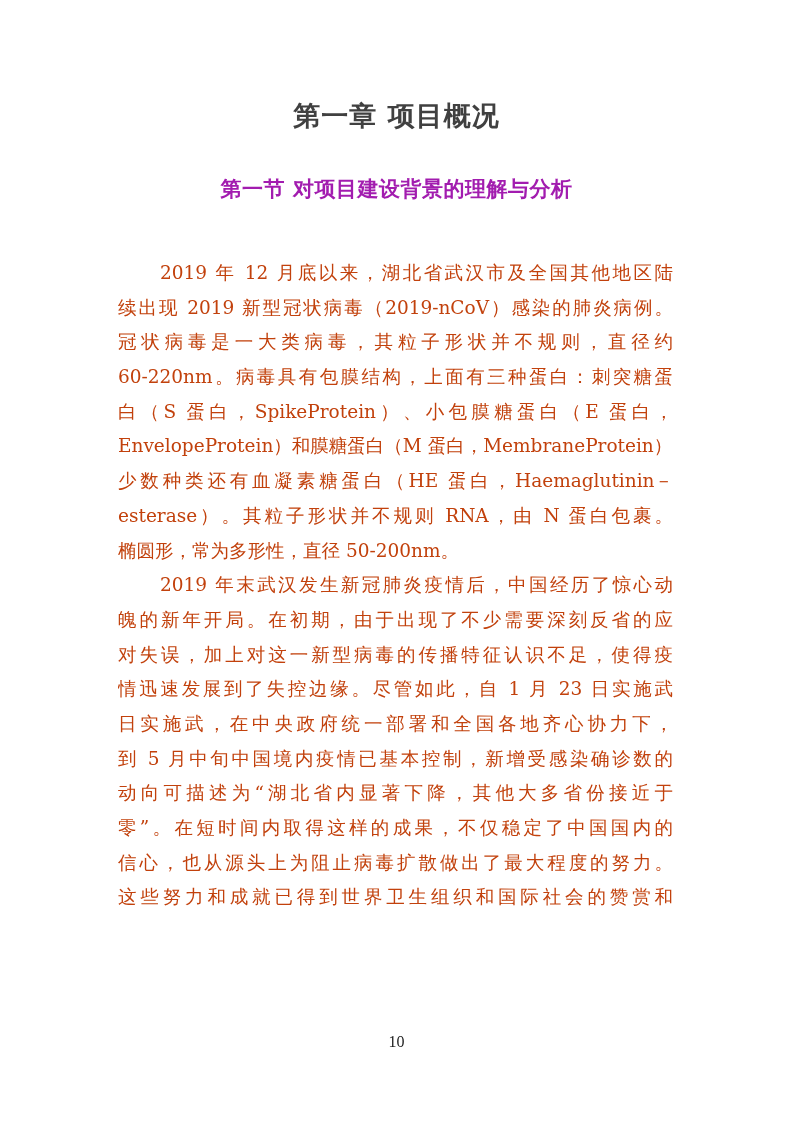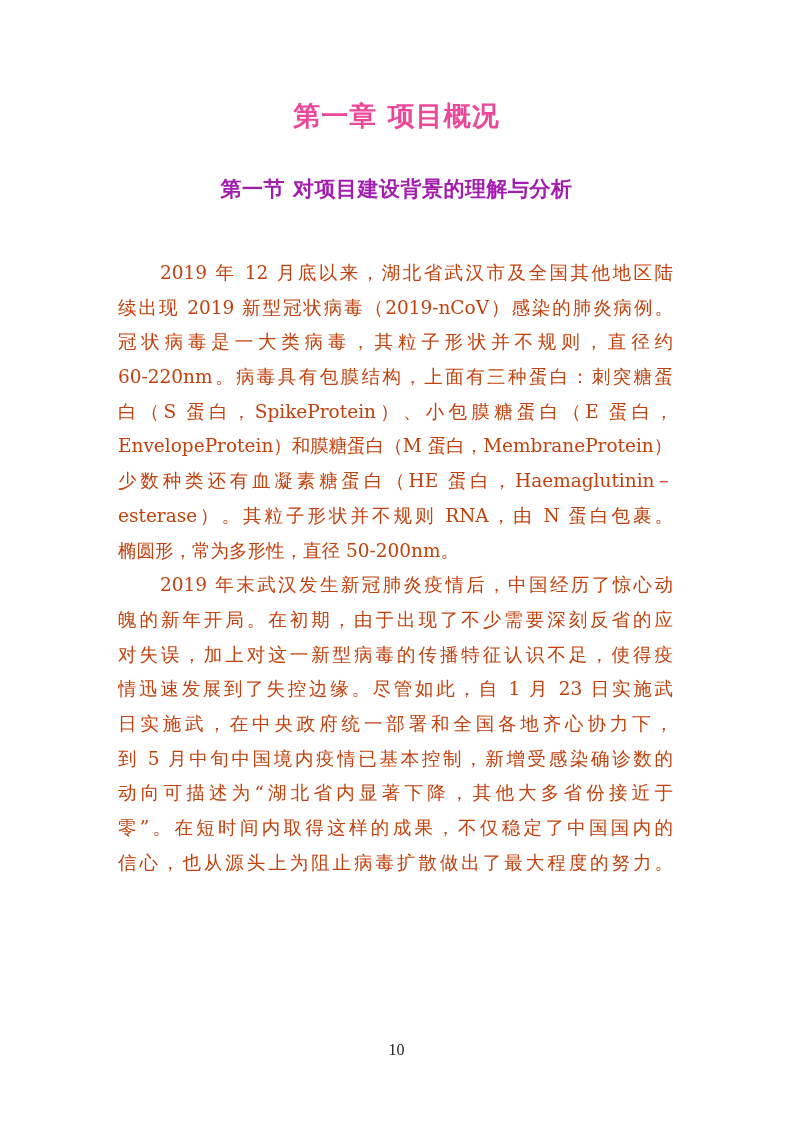--- a/index.html
+++ b/index.html
@@ -1,31 +1,31 @@
 <!DOCTYPE html>
 <html><head>
 <meta charset="utf-8">
 <style>
   html, body { margin: 0; padding: 0; background: #ffffff; }
   body { width: 793px; height: 1122px; position: relative; overflow: hidden;
          font-family: "DejaVu Serif", "Liberation Serif", serif; color: #111; }
   .page { position: absolute; left: 0; top: 0; width: 793px; height: 1122px; background: #fff; }
   .chapter-title { position: absolute; left: 0; width: 793px; top: 98px; text-align: center;
          font-family: "DejaVu Sans", "Liberation Sans", sans-serif; font-weight: bold;
-         font-size: 27px; letter-spacing: 1px; color: #ec4899; }
+         font-size: 27px; letter-spacing: 1px; color: #404040; }
   .section-title { position: absolute; left: 0; width: 793px; top: 175px; text-align: center;
          font-family: "DejaVu Sans", "Liberation Sans", sans-serif; font-weight: bold;
          font-size: 21px; letter-spacing: 0.5px; color: #a21caf; }
   .body { position: absolute; left: 118px; top: 256px; width: 555px; }
   .line { height: 34.7px; line-height: 34.7px; font-size: 18.5px; white-space: nowrap;
           text-align: justify; text-align-last: justify; overflow: hidden; color: #c2410c; }
   .line.indent { padding-left: 42px; }
   .line.last { text-align-last: left; }
   .page-number { position: absolute; left: 0; width: 793px; top: 1033px; text-align: center;
-          font-size: 16px; color: #222; font-family: "Liberation Serif", "DejaVu Serif", serif; margin-top: 8px; }
+          font-size: 16px; color: #222; font-family: "Liberation Serif", "DejaVu Serif", serif; }
 </style>
 </head>
 <body>
 
 <div class="page">
   <div class="chapter-title">第一章  项目概况</div>
   <div class="section-title">第一节 对项目建设背景的理解与分析</div>
 
   <div class="body">
     <div>
@@ -42,17 +42,18 @@
     <div>
       <div class="line indent">2019 年末武汉发生新冠肺炎疫情后，中国经历了惊心动</div>
       <div class="line">魄的新年开局。在初期，由于出现了不少需要深刻反省的应</div>
       <div class="line">对失误，加上对这一新型病毒的传播特征认识不足，使得疫</div>
       <div class="line">情迅速发展到了失控边缘。尽管如此，自 1 月 23 日实施武</div>
       <div class="line">日实施武，在中央政府统一部署和全国各地齐心协力下，</div>
       <div class="line">到 5 月中旬中国境内疫情已基本控制，新增受感染确诊数的</div>
       <div class="line">动向可描述为“湖北省内显著下降，其他大多省份接近于</div>
       <div class="line">零”。在短时间内取得这样的成果，不仅稳定了中国国内的</div>
       <div class="line">信心，也从源头上为阻止病毒扩散做出了最大程度的努力。</div>
+      <div class="line">这些努力和成就已得到世界卫生组织和国际社会的赞赏和</div>
     </div>
   </div>
 
   <div class="page-number">10</div>
 </div>
 
 </body></html>

